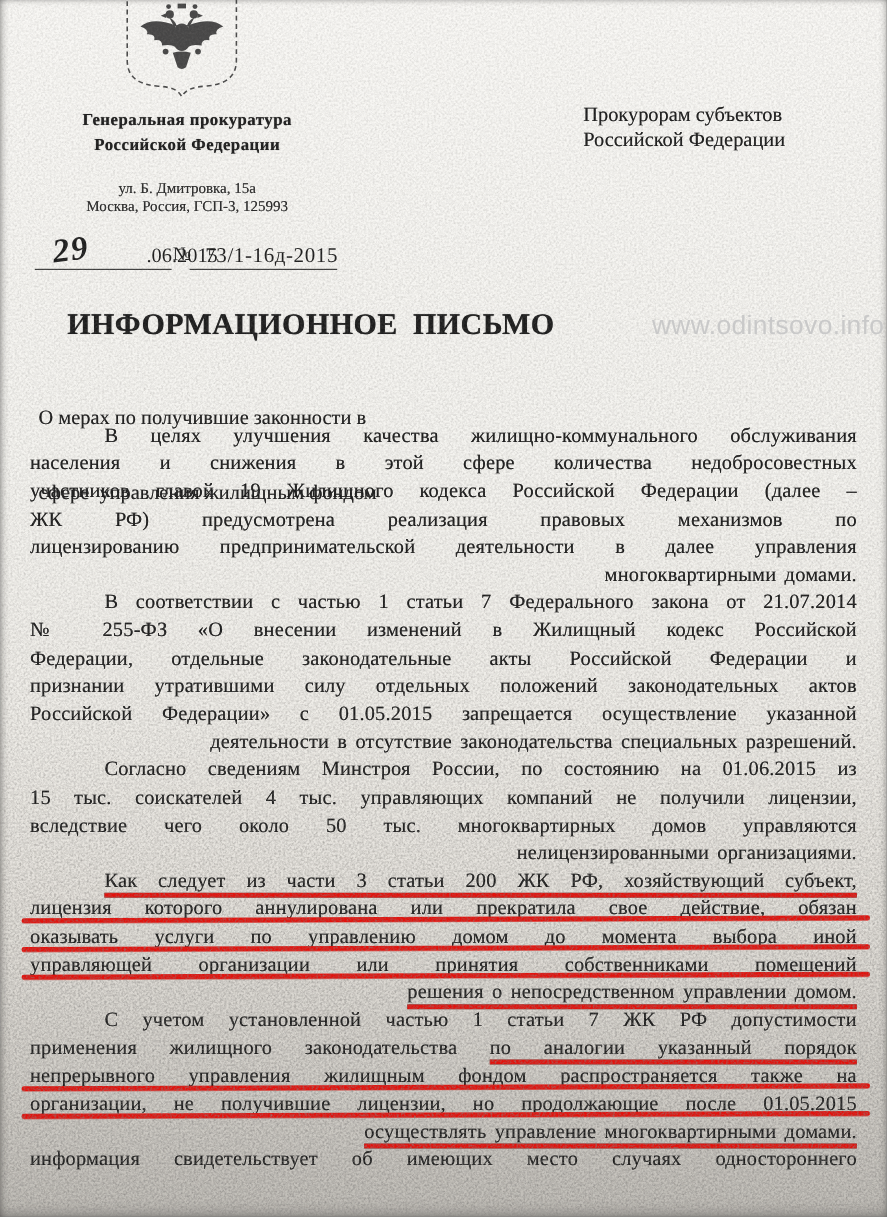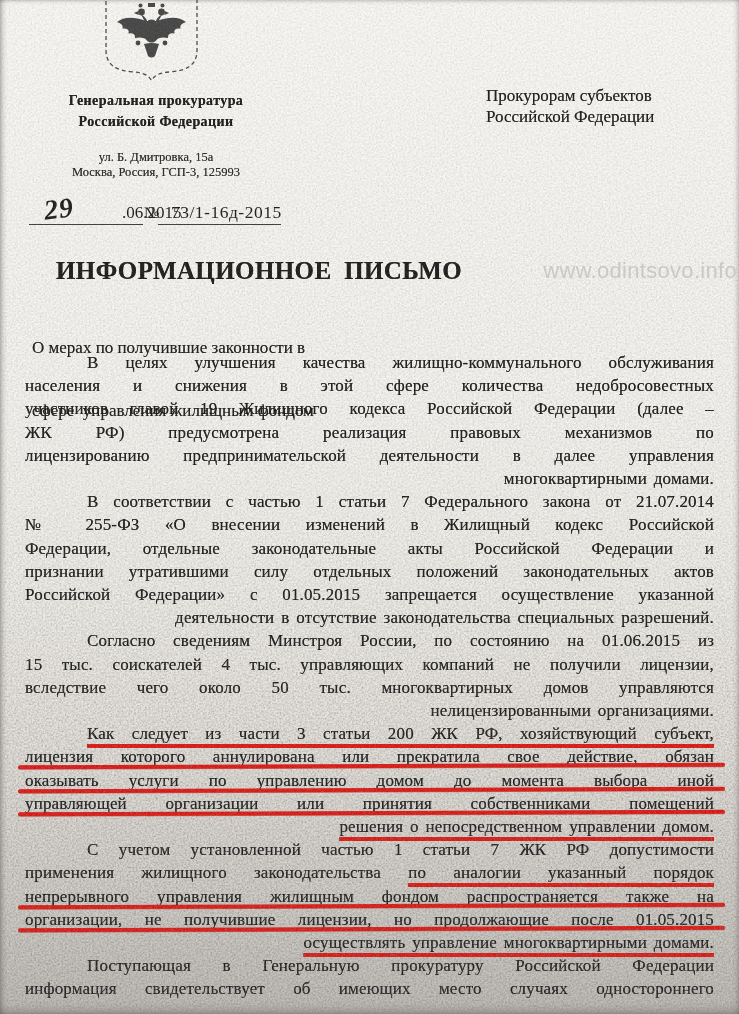--- a/index.html
+++ b/index.html
@@ -169,21 +169,20 @@
     <div class="line jl ufull">оказывать услуги по управлению домом до момента выбора иной</div>
     <div class="line jl ufull">управляющей организации или принятия собственниками помещений</div>
     <div class="line ll"><span class="ured">решения о непосредственном управлении домом.</span></div>
 
     <div class="line jl ind">С учетом установленной частью 1 статьи 7 ЖК РФ допустимости</div>
     <div class="line jl"><span>применения жилищного законодательства </span><span class="ured">по аналогии указанный порядок</span></div>
     <div class="line jl ufull">непрерывного управления жилищным фондом распространяется также на</div>
     <div class="line jl ufull">организации, не получившие лицензии, но продолжающие после 01.05.2015</div>
     <div class="line ll"><span class="ured">осуществлять управление многоквартирными домами.</span></div>
 
-    <div class="line jl ind">Поступающая в Генеральную прокуратуру Российской Федерации</div>
     <div class="line jl">информация свидетельствует об имеющих место случаях одностороннего</div>
   </div>
 
   <svg class="noise" width="739" height="1014">
     <defs>
       <filter id="fGrain" x="0" y="0" width="100%" height="100%">
         <feTurbulence type="fractalNoise" baseFrequency="0.55" numOctaves="3" seed="7"></feTurbulence>
         <feColorMatrix type="matrix" values="0 0 0 0 0.24  0 0 0 0 0.23  0 0 0 0 0.22  0.9 0.9 0.9 0 -1.1"></feColorMatrix>
       </filter>
       <linearGradient id="fadeG" x1="0" y1="0" x2="0" y2="1">

